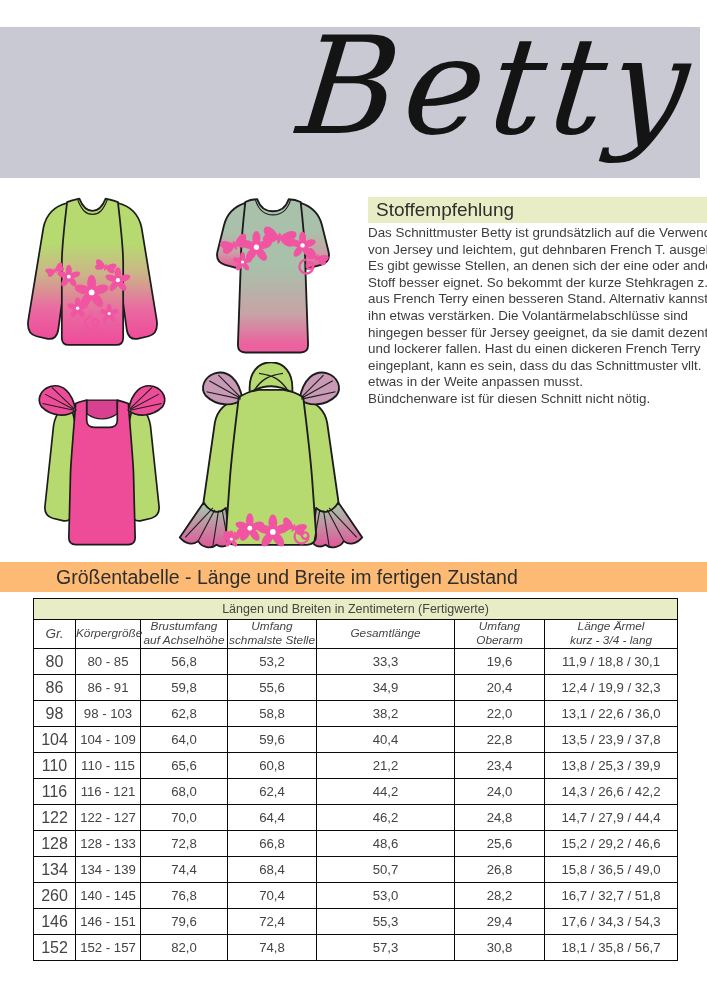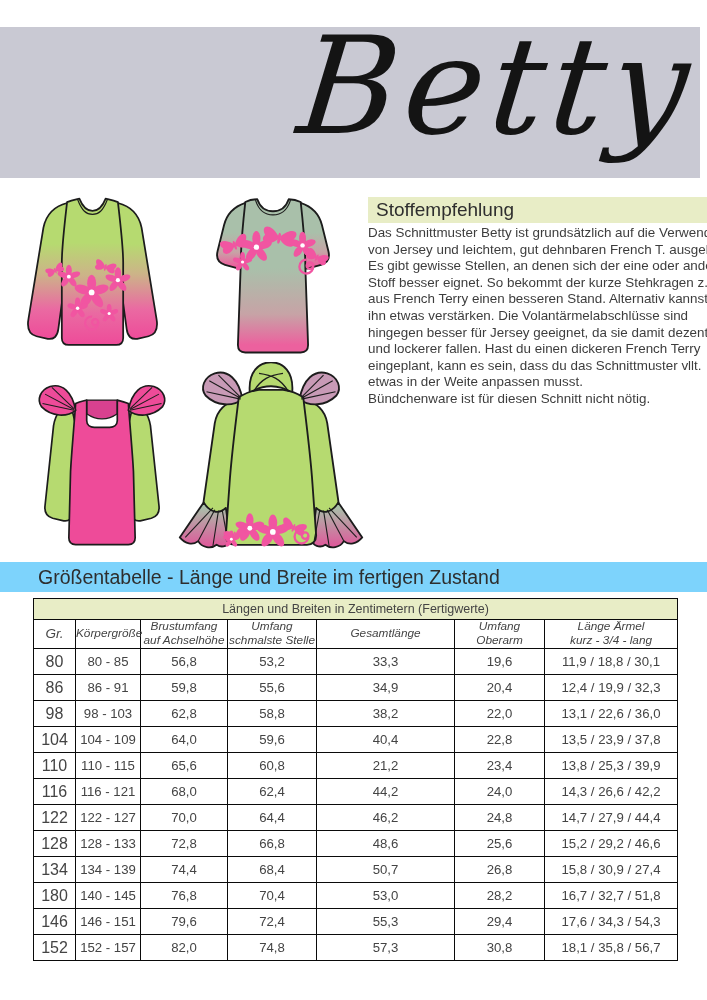--- a/index.html
+++ b/index.html
@@ -12,22 +12,22 @@
   .shirt{position:absolute;}
   .s1{left:10px;top:189px;}
   .s2{left:197px;top:190px;}
   .s3{left:18px;top:378px;}
   .s4{left:165px;top:362px;}
   .fab-head{position:absolute;left:368px;top:197px;width:345px;height:26px;background:#e8edc6;
             font-size:19px;line-height:26px;padding-left:8px;color:#2e2e2e;box-sizing:border-box;}
   .preline{white-space:pre;}
   .fab-body{position:absolute;left:368px;top:225px;width:360px;font-size:13.4px;line-height:16.6px;
             color:#3d3d3d;}
-  .size-head{position:absolute;left:0;top:562px;width:707px;height:30px;background:#7dd3fc;
-             font-size:19.5px;line-height:30px;padding-left:38px;color:#2e2e2e;box-sizing:border-box;}
+  .size-head{position:absolute;left:0;top:562px;width:707px;height:30px;background:#fdba74;
+             font-size:19.5px;line-height:30px;padding-left:56px;color:#2e2e2e;box-sizing:border-box;}
   .size-table{position:absolute;left:33px;top:598px;width:644px;border-collapse:collapse;
               table-layout:fixed;font-size:13.2px;color:#444;padding-left:25px;}
   .size-table th,.size-table td{border:1.5px solid #0a0a0a;text-align:center;vertical-align:middle;
               padding:0;font-weight:normal;}
   .size-table th.cap{background:#e8edc6;height:20px;font-size:12.5px;}
   .size-table tr.cols th{height:28px;font-size:11.8px;line-height:1.18;white-space:pre-line;font-style:italic;}
   .size-table tr.cols th:first-child{font-size:13.5px;}
   .size-table td{height:25px;}
   .size-table td.size-col{font-size:16px;}
 </style>
@@ -290,24 +290,24 @@
           <td>25,6</td>
           <td>15,2 / 29,2 / 46,6</td>
         </tr>
         <tr>
           <td class="size-col">134</td>
           <td>134 - 139</td>
           <td>74,4</td>
           <td>68,4</td>
           <td>50,7</td>
           <td>26,8</td>
-          <td>15,8 / 30,9 / 27,4</td>
-        </tr>
-        <tr>
-          <td class="size-col">180</td>
+          <td>15,8 / 36,5 / 49,0</td>
+        </tr>
+        <tr>
+          <td class="size-col">260</td>
           <td>140 - 145</td>
           <td>76,8</td>
           <td>70,4</td>
           <td>53,0</td>
           <td>28,2</td>
           <td>16,7 / 32,7 / 51,8</td>
         </tr>
         <tr>
           <td class="size-col">146</td>
           <td>146 - 151</td>

